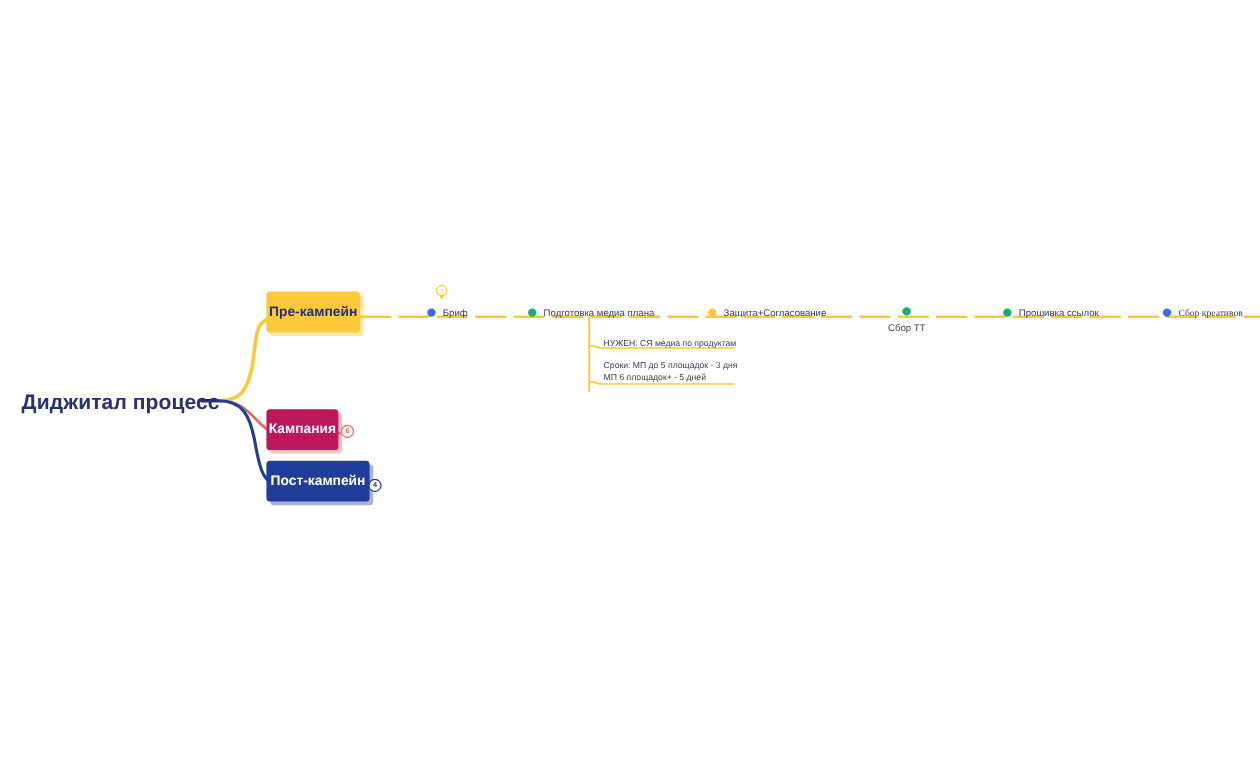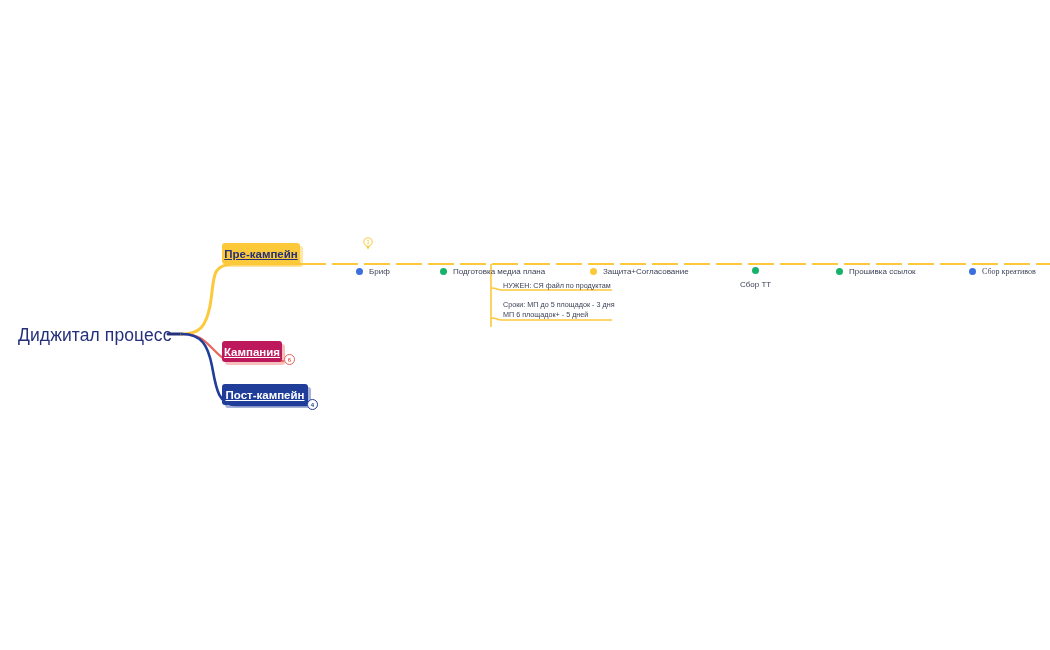--- a/index.html
+++ b/index.html
@@ -22,39 +22,38 @@
     width: 1050px; height: 650px;
     pointer-events: none;
   }
 
   
   .root-title {
     position: absolute;
     left: 18px;
     top: 325px;
     font-size: 17.5px;
-    font-weight: normal;
+    font-weight: bold;
     color: #25307a;
     letter-spacing: 0.1px;
     white-space: nowrap;
   }
 
   
   .branch-node {
     position: absolute;
     display: flex;
     align-items: center;
     justify-content: center;
-    height: 21px;
+    height: 34px;
     border-radius: 3px;
     font-size: 11.5px;
     font-weight: bold;
     white-space: nowrap;
     padding: 0 10px;
-    text-decoration: underline;
   }
   .branch-pre {
     left: 222px; top: 243px;
     width: 78px;
     background: #fcc93b;
     color: #25307a;
     box-shadow: 3px 3px 0 rgba(252,201,59,0.45);
   }
   .branch-camp {
     left: 222px; top: 341px;
@@ -97,21 +96,21 @@
 
   
   .leaf {
     position: absolute;
     display: flex;
     align-items: center;
     gap: 6px;
     white-space: nowrap;
     font-size: 8px;
     color: #3a3f55;
-    top: 267px;
+    top: 256px;
     justify-content: flex-end;
   }
   .leaf .dot {
     width: 7px; height: 7px;
     border-radius: 50%;
     flex: 0 0 auto;
   }
   .leaf .lbl { line-height: 1; padding-top: 1px; }
 
   
@@ -196,18 +195,18 @@
   <div class="leaf" style="left:836px;">
     <span class="dot" style="background:#17b26a;"></span>
     <span class="lbl">Прошивка ссылок</span>
   </div>
 
   <div class="leaf" style="left:969px;font-family:Liberation Serif, serif;">
     <span class="dot" style="background:#3b6fe0;"></span>
     <span class="lbl">Сбор креативов</span>
   </div>
 
-  <div class="note note-1">НУЖЕН: СЯ файл по продуктам</div>
+  <div class="note note-1">НУЖЕН: СЯ медиа по продуктам</div>
 
   <div class="note note-2">Сроки: МП до 5 площадок - 3 дня
 МП 6 площадок+ - 5 дней</div>
 
 </div>
 
 </body></html>

